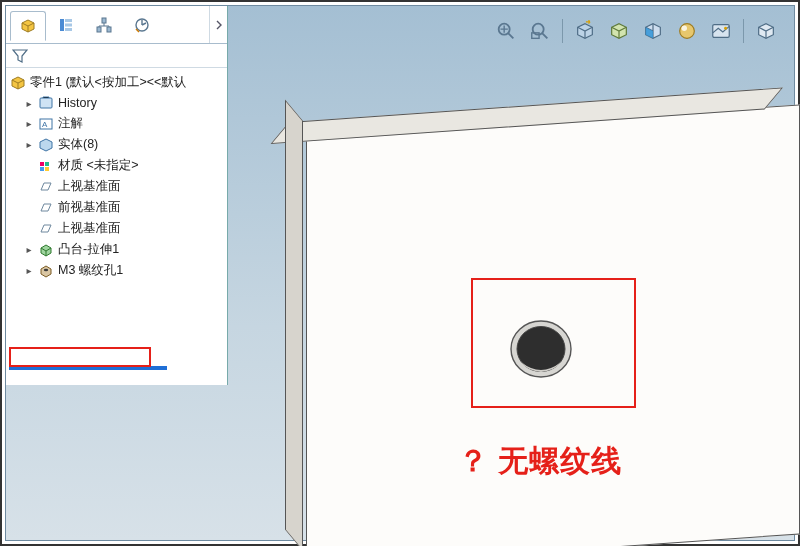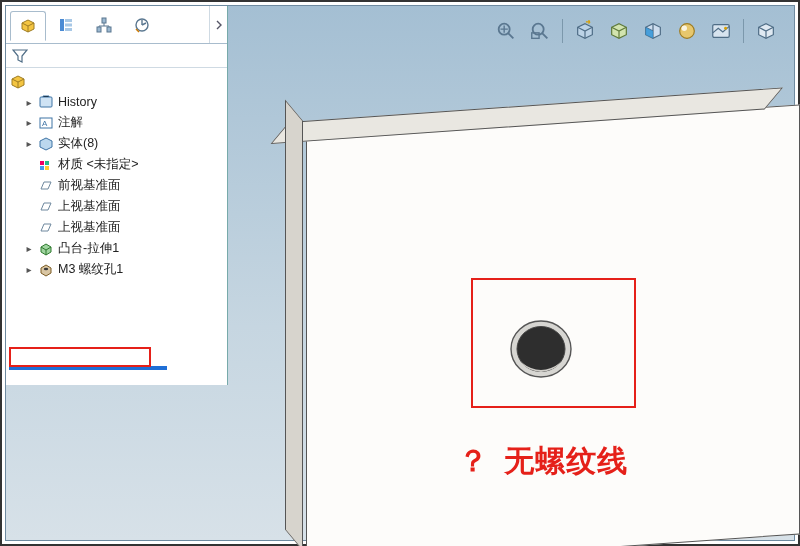--- a/index.html
+++ b/index.html
@@ -142,20 +142,21 @@
     </div>
 
     <div class="tree">
       <div class="tree-title">
         <span class="icon-slot">
           <svg class="mini" viewBox="0 0 16 16">
               <path d="M2 5 L8 2 L14 5 L14 11 L8 14 L2 11 Z" fill="#f4c542" stroke="#9e7c23"></path>
               <path d="M2 5 L8 8 L14 5 M8 8 L8 14" stroke="#9e7c23" fill="none"></path>
             </svg>
         </span>
+        <span>零件1 (默认&lt;按加工&gt;&lt;&lt;默认</span>
       </div>
       <ul>
         <li>
             <div class="row">
           <span class="caret">▸</span>
           <span class="icon-slot">
                 <svg class="mini" viewBox="0 0 16 16">
                   <rect x="2" y="3" width="12" height="10" rx="1" fill="#cfe3f4" stroke="#3f74a5"></rect>
                   <path d="M5 3v-1h6v1" stroke="#3f74a5"></path>
                 </svg>
@@ -201,32 +202,32 @@
         </div>
           </li>
         <li>
             <div class="row">
           <span class="caret"></span>
           <span class="icon-slot">
                 <svg class="mini" viewBox="0 0 16 16">
                   <path d="M3 11 L6 4 L13 4 L10 11 Z" fill="none" stroke="#6e889e"></path>
                 </svg>
               </span>
+          <span>上视基准面</span>
+        </div>
+          </li>
+        <li>
+            <div class="row">
+          <span class="caret"></span>
+          <span class="icon-slot">
+                <svg class="mini" viewBox="0 0 16 16">
+                  <path d="M3 11 L6 4 L13 4 L10 11 Z" fill="none" stroke="#6e889e"></path>
+                </svg>
+              </span>
           <span>前视基准面</span>
-        </div>
-          </li>
-        <li>
-            <div class="row">
-          <span class="caret"></span>
-          <span class="icon-slot">
-                <svg class="mini" viewBox="0 0 16 16">
-                  <path d="M3 11 L6 4 L13 4 L10 11 Z" fill="none" stroke="#6e889e"></path>
-                </svg>
-              </span>
-          <span>上视基准面</span>
         </div>
           </li>
         <li>
             <div class="row">
           <span class="caret"></span>
           <span class="icon-slot">
                 <svg class="mini" viewBox="0 0 16 16">
                   <path d="M3 11 L6 4 L13 4 L10 11 Z" fill="none" stroke="#6e889e"></path>
                 </svg>
               </span>
@@ -272,16 +273,16 @@
   <svg style="position:absolute; left:500px; top:312px;" width="70" height="66" viewBox="0 0 70 66">
     <ellipse cx="35" cy="31" rx="30" ry="28" fill="#d7d6d2" stroke="#555" stroke-width="1.4"></ellipse>
     <ellipse cx="35" cy="31" rx="24" ry="22.5" fill="#2e2e2e" stroke="#444" stroke-width="1"></ellipse>
     <path d="M15 44 Q35 60 55 44 Q50 52 35 54 Q20 52 15 44 Z" fill="#cfcdc8"></path>
   </svg>
 
   <div class="hole-box" style="left:465px; top:272px; width:165px; height:130px;"></div>
 
   <div class="annot-text" style="left:452px; top:435px;">
     <span>？</span>
-    <span style="margin-left:6px;">无螺纹线</span>
+    <span style="margin-left:0;">无螺纹线</span>
   </div>
 
 </div>
 
 </body></html>

